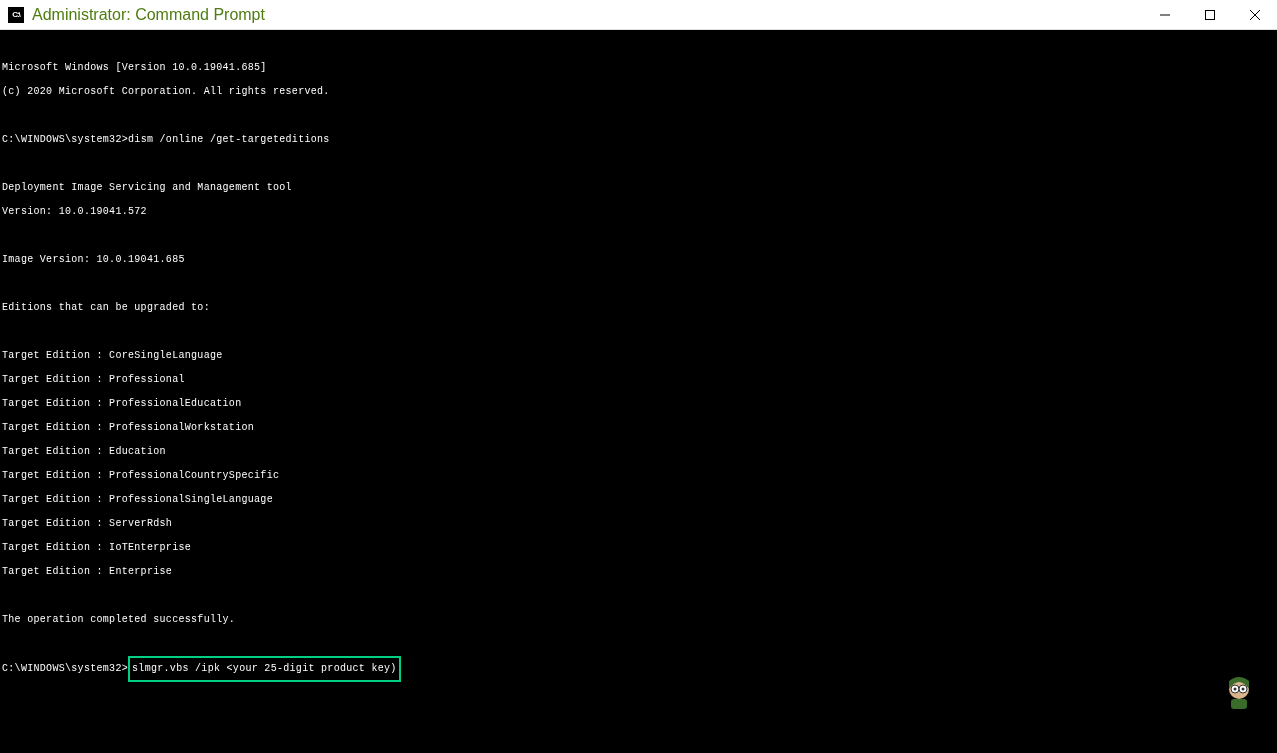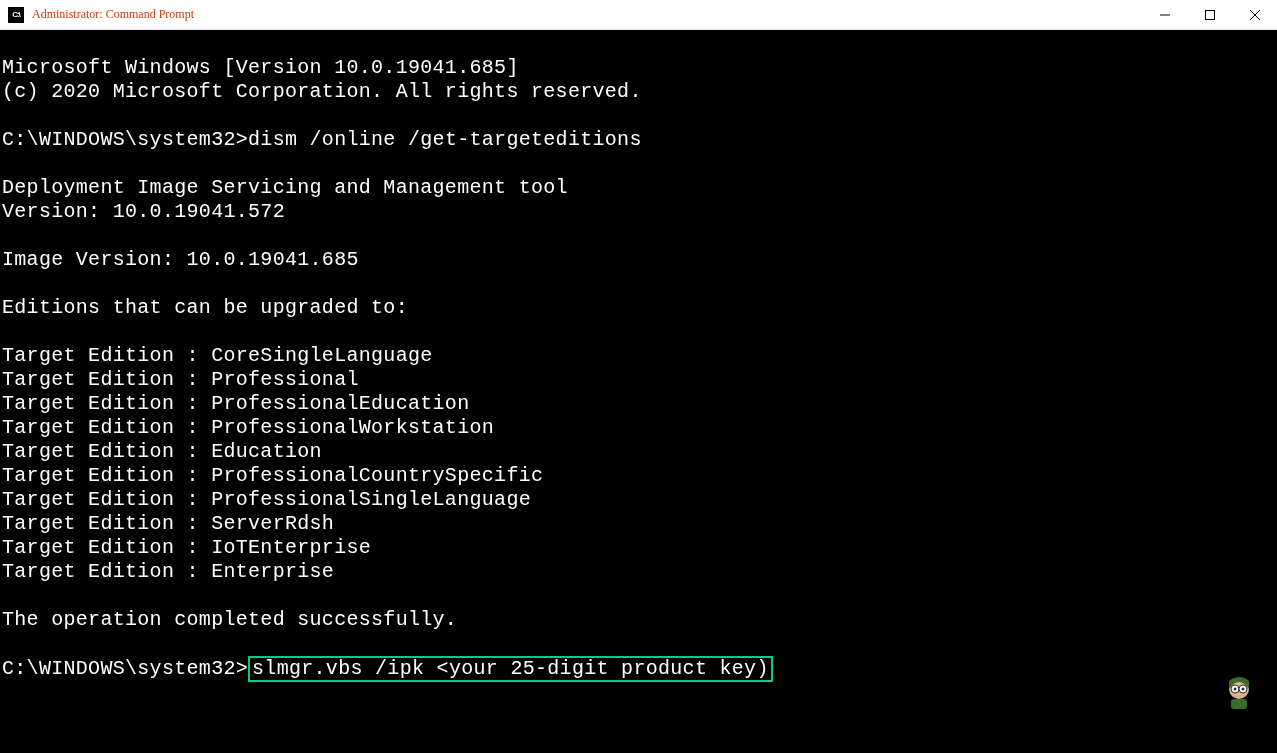--- a/index.html
+++ b/index.html
@@ -32,40 +32,40 @@
       display: flex;
       align-items: center;
       justify-content: center;
       color: #fff;
       font-size: 8px;
       font-family: Arial, sans-serif;
       font-weight: bold;
       letter-spacing: -1px;
     }
     .title-text {
-      font-family: Liberation Serif, serif;
-      font-size: 12px;
-      color: #c2410c;
+      font-family: Liberation Sans, sans-serif;
+      font-size: 16px;
+      color: #4d7c0f;
     }
     .window-controls {
       display: flex;
     }
     .win-btn {
       width: 45px;
       height: 30px;
       display: flex;
       align-items: center;
       justify-content: center;
       cursor: pointer;
     }
     .win-btn svg { width: 10px; height: 10px; }
     .terminal {
       background: #000;
       color: #fff;
-      font-size: 20px;
+      font-size: 10px;
       line-height: 24px;
       padding: 2px 0 0 2px;
       white-space: pre;
       font-family: Consolas, "Courier New", monospace;
       letter-spacing: 0.3px;
     }
     .highlight-box {
       border: 2px solid #00d084;
       padding: 0 2px;
       display: inline-block;

